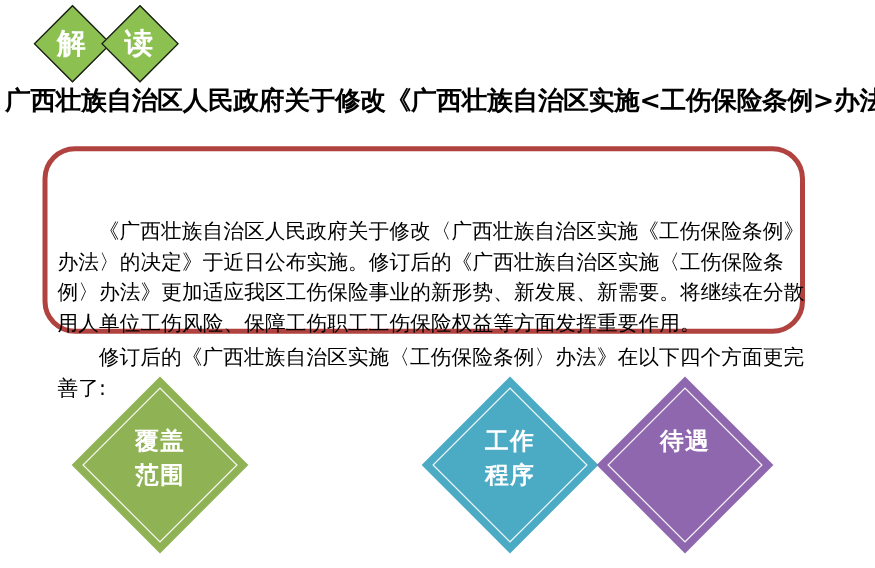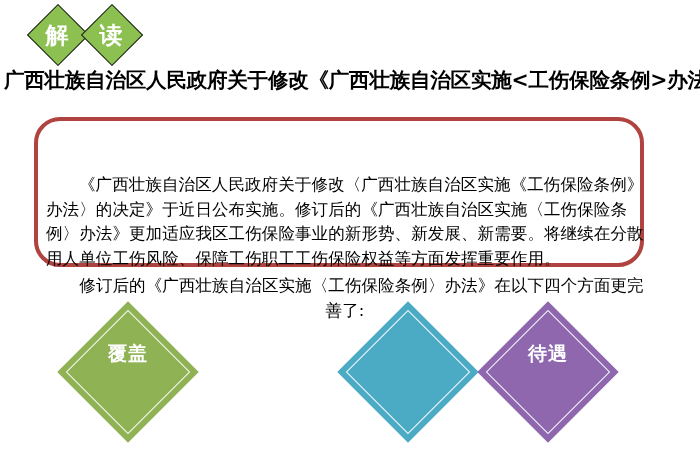--- a/index.html
+++ b/index.html
@@ -85,21 +85,21 @@
     margin-top: 41px;
   }
   .para {
     font-size: 16.5px;
     line-height: 24.5px;
     color: #000000;
     letter-spacing: 0.1px;
     margin: 0;
   }
   .para.p1 { text-indent: 33px; }
-  .para.p2 { text-indent: 33px; margin-top: 3px; text-align: center; }
+  .para.p2 { text-indent: 33px; margin-top: 3px; }
 
   
   .chain {
     position: absolute;
     left: 0;
     top: 300px;
     width: 700px;
     height: 150px;
   }
   .chain-node {
@@ -162,27 +162,32 @@
 </div>
 
 <div class="chain">
 
   <div class="chain-node n1">
     <div class="shape" style="background: rgb(143, 178, 84);">
       <div class="inner-line"></div>
     </div>
     <div class="label">
       <span>覆盖</span>
+      <span>范围</span>
     </div>
   </div>
 
 
   <div class="chain-node n3">
     <div class="shape" style="background: rgb(75, 171, 196);">
       <div class="inner-line"></div>
+    </div>
+    <div class="label">
+      <span>工作</span>
+      <span>程序</span>
     </div>
   </div>
 
   <div class="chain-node n4">
     <div class="shape" style="background: rgb(142, 103, 174);">
       <div class="inner-line"></div>
     </div>
     <div class="label">
       <span>待遇</span>
     </div>

